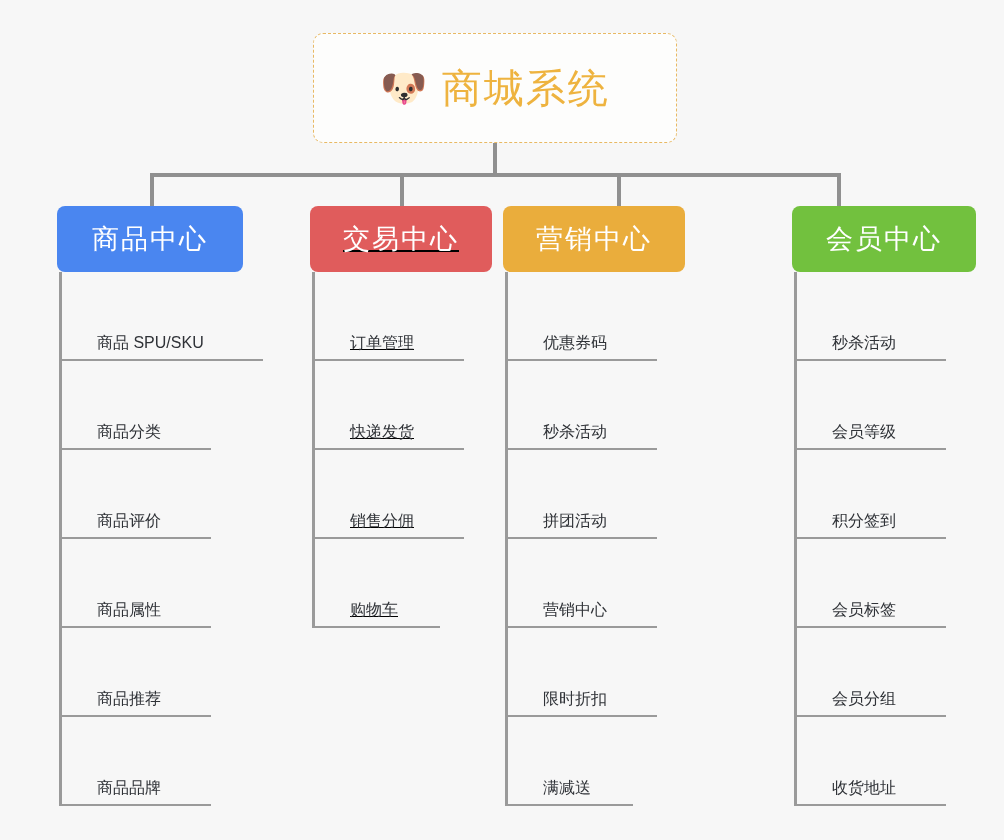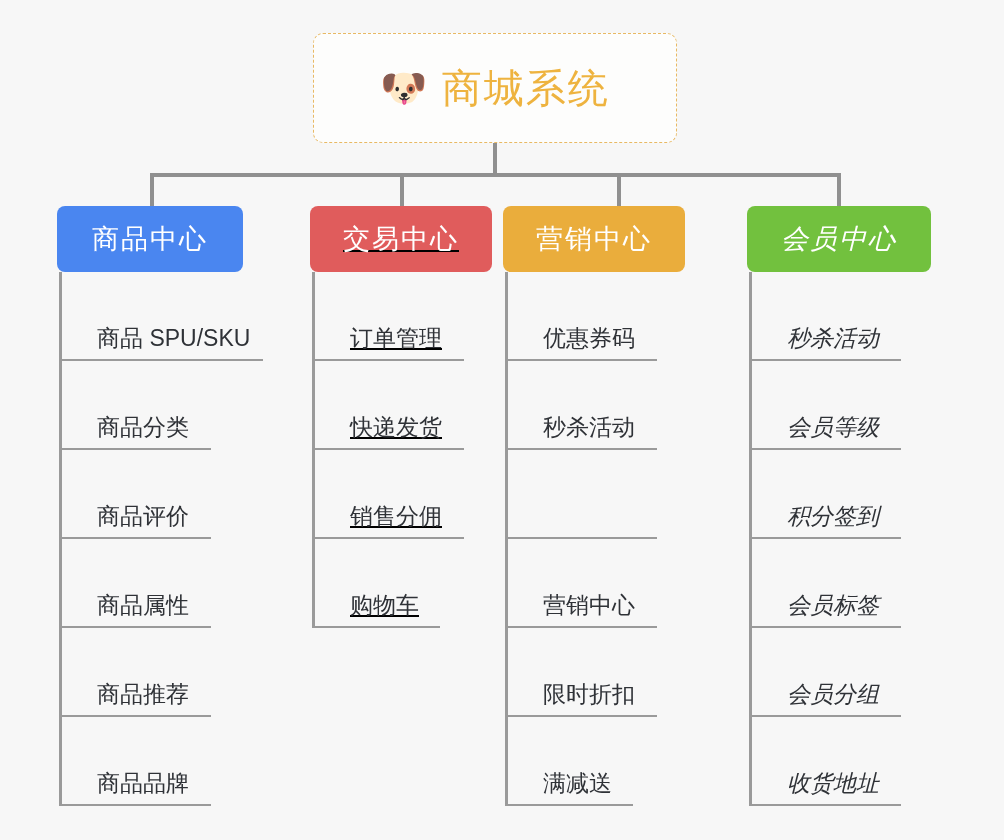--- a/index.html
+++ b/index.html
@@ -110,21 +110,21 @@
     position: relative;
     height: 89px;
     display: flex;
     align-items: flex-end;
     box-sizing: border-box;
   }
   .leaf-label {
     display: inline-block;
     margin-left: 38px;
     padding-bottom: 7px;
-    font-size: 23px;
+    font-size: 16px;
     color: #2f3237;
     white-space: nowrap;
   }
   .leaf-rule {
     position: absolute;
     left: 0;
     bottom: 0;
     height: 2px;
     background: #9a9a9a;
   }
@@ -207,37 +207,38 @@
           <div class="leaf-spine"></div>
           <div class="leaf-item">
             <span class="leaf-label">优惠券码</span>
             <div class="leaf-rule" style="width: 152px;"></div>
           </div>
           <div class="leaf-item">
             <span class="leaf-label">秒杀活动</span>
             <div class="leaf-rule" style="width: 152px;"></div>
           </div>
           <div class="leaf-item">
+            <span class="leaf-label">拼团活动</span>
             <div class="leaf-rule" style="width: 152px;"></div>
           </div>
           <div class="leaf-item">
             <span class="leaf-label">营销中心</span>
             <div class="leaf-rule" style="width: 152px;"></div>
           </div>
           <div class="leaf-item">
             <span class="leaf-label">限时折扣</span>
             <div class="leaf-rule" style="width: 152px;"></div>
           </div>
           <div class="leaf-item">
             <span class="leaf-label">满减送</span>
             <div class="leaf-rule" style="width: 128px;"></div>
           </div>
         </div>
       </div>
-      <div class="column" style="left: 747px; width: 184px; font-style: italic;">
+      <div class="column" style="left: 792px; width: 184px;">
         <div class="cat-header" style="background: rgb(114, 193, 62); width: 184px;">会员中心</div>
         <div class="leaf-list">
           <div class="leaf-spine"></div>
           <div class="leaf-item">
             <span class="leaf-label">秒杀活动</span>
             <div class="leaf-rule" style="width: 152px;"></div>
           </div>
           <div class="leaf-item">
             <span class="leaf-label">会员等级</span>
             <div class="leaf-rule" style="width: 152px;"></div>

